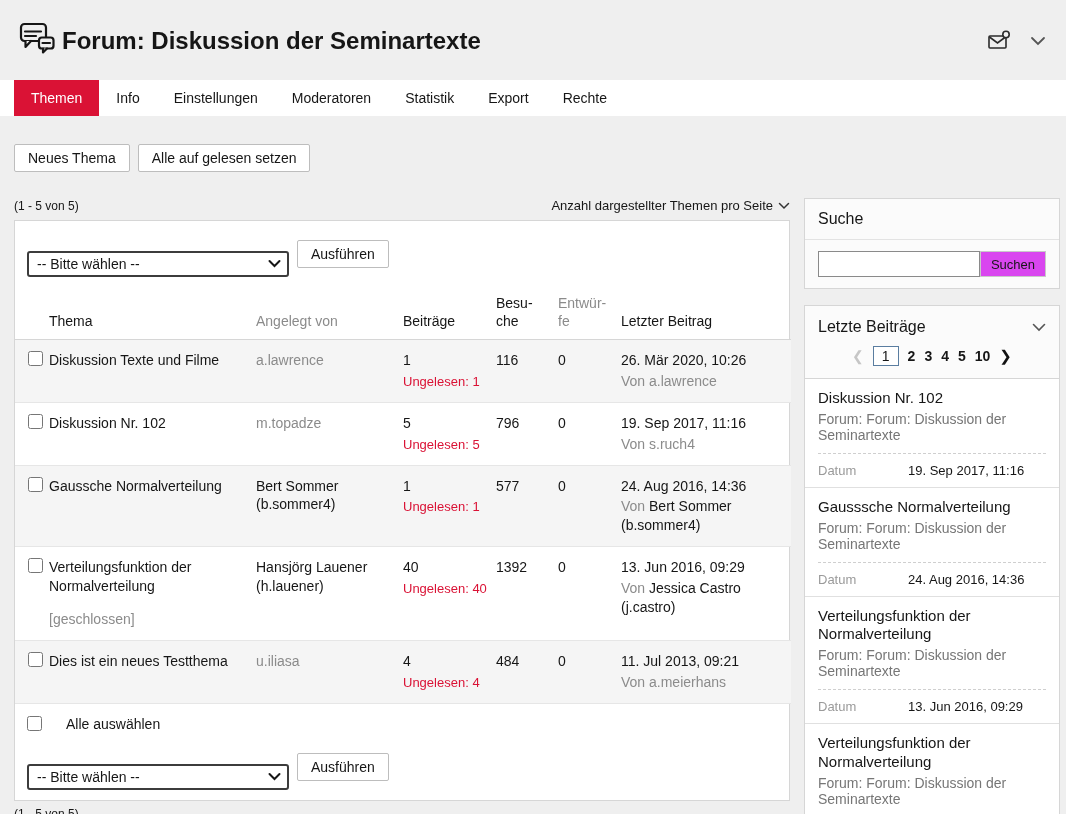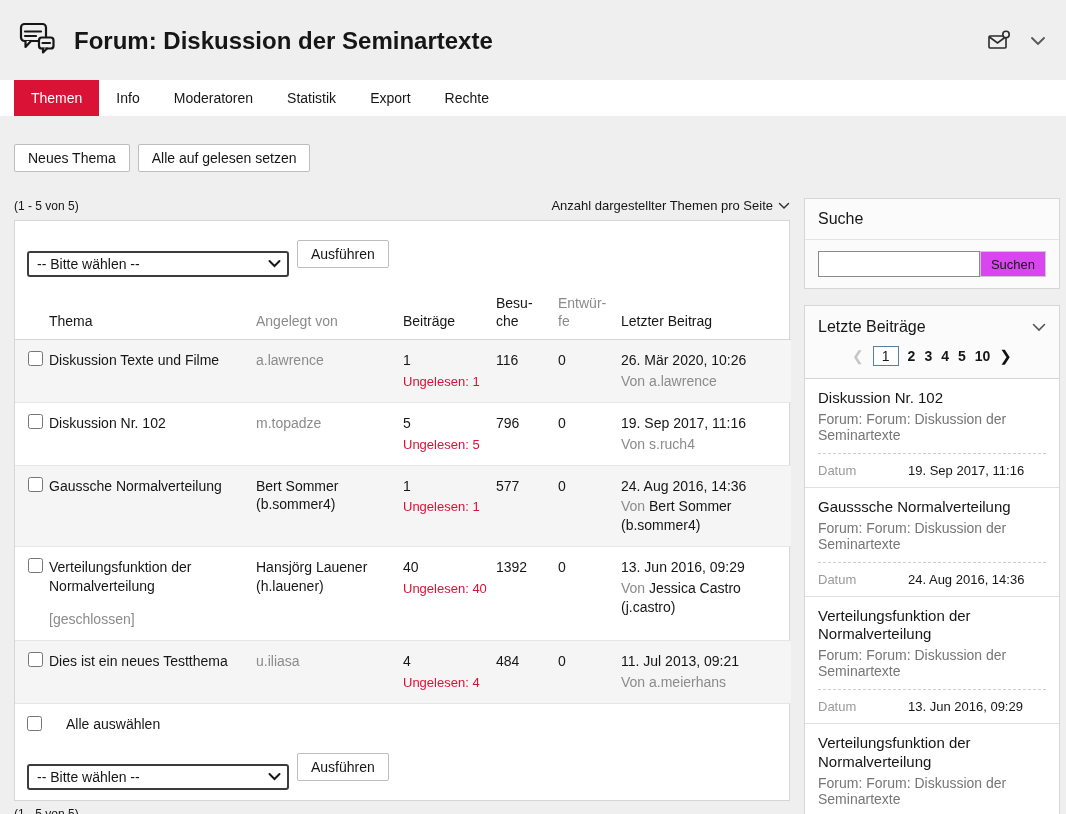--- a/index.html
+++ b/index.html
@@ -5,21 +5,21 @@
   :root{
     --accent:#da1235; --page-bg:#efefef; --panel-bg:#ffffff; --stripe:#f5f5f5;
     --border:#d6d6d6; --text:#161616; --muted:#8b8b8b; --unread:#da1235;
     --pag-border:#5a7da0; --panel-soft:#fbfbfb;
   }
   *{box-sizing:border-box; margin:0; padding:0;}
   body{font-family:"Liberation Sans","DejaVu Sans",sans-serif; color:var(--text);}
   .page{width:1066px; min-height:814px; background:var(--page-bg);}
 
   
-  .header{display:flex; align-items:center; padding:18px 20px 16px 16px; gap:16px;}
+  .header{display:flex; align-items:center; padding:18px 20px 16px 16px; gap:4px;}
   .header .title{font-size:24px; font-weight:700; flex:1;}
   .hdr-icons{display:flex; align-items:center; gap:18px;}
   .icon-btn{background:none; border:none; cursor:pointer; display:flex; align-items:center;}
 
   
   .tabbar{background:#fff; display:flex; align-items:stretch; height:36px; padding-left:14px;}
   .tab{display:flex; align-items:center; padding:0 17px; font-size:14px; color:var(--text); text-decoration:none; cursor:pointer;}
   .tab.active{background:var(--accent); color:#fff;}
 
   
@@ -120,20 +120,21 @@
         <svg width="16" height="10" viewBox="0 0 16 10" fill="none" stroke="#555" stroke-width="1.8" stroke-linecap="round">
             <path d="M2 2 L8 8 L14 2"></path>
           </svg>
       </button>
     </div>
   </div>
 
   <nav class="tabbar">
     <a class="tab active">Themen</a>
     <a class="tab">Info</a>
+    <a class="tab">Einstellungen</a>
     <a class="tab">Moderatoren</a>
     <a class="tab">Statistik</a>
     <a class="tab">Export</a>
     <a class="tab">Rechte</a>
   </nav>
 
   <div class="toolbar">
     <button class="btn">Neues Thema</button>
     <button class="btn">Alle auf gelesen setzen</button>
   </div>

